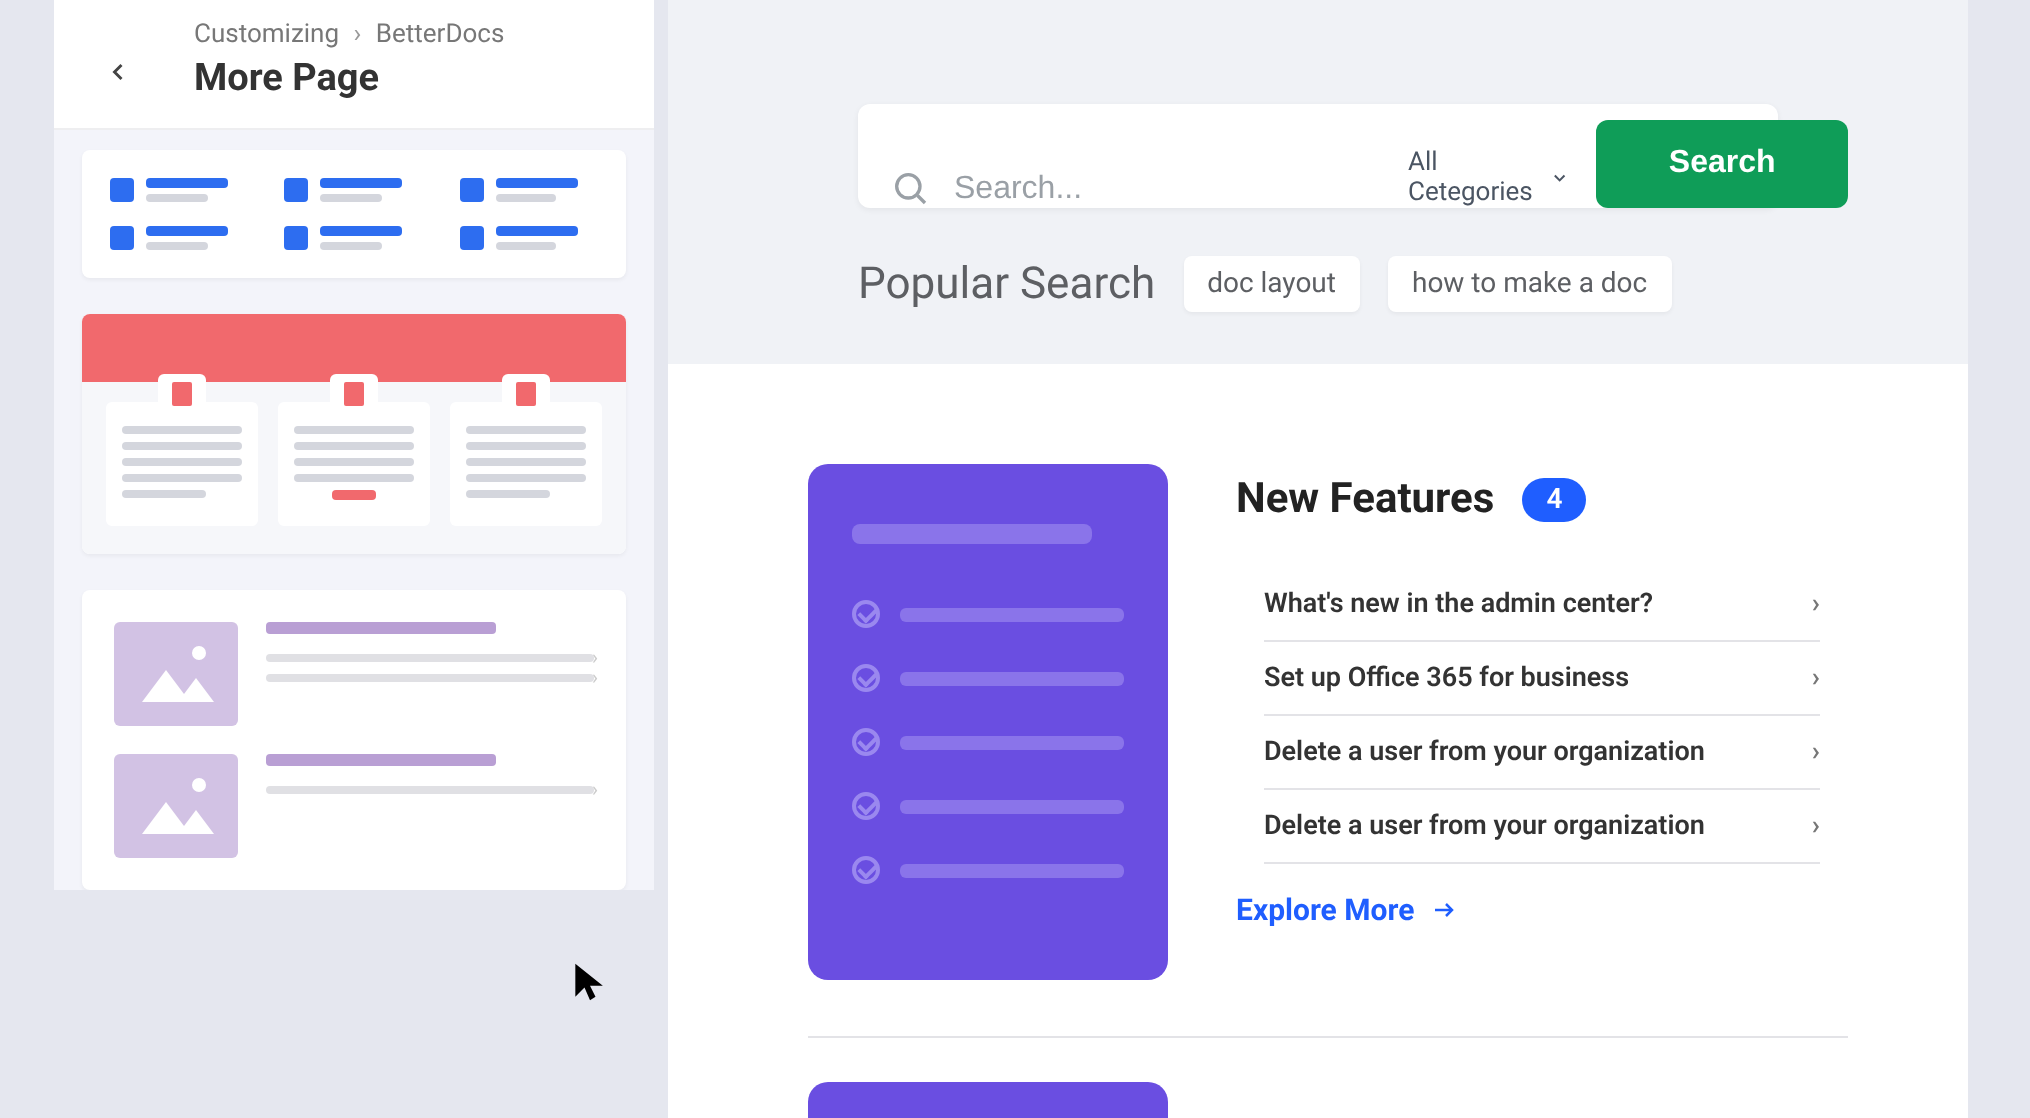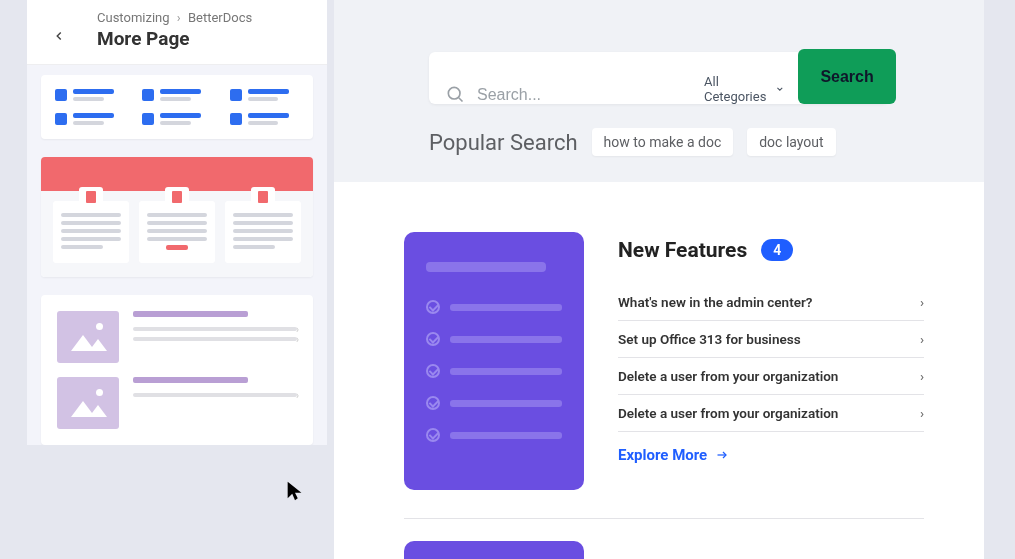--- a/index.html
+++ b/index.html
@@ -125,22 +125,22 @@
     box-shadow: 0 1px 3px rgba(0,0,0,0.06);
   }
   .search-icon { color:#9aa0a6; margin-right:12px; display:flex; }
   .search-input {
     flex:1; border:none; outline:none; font-size:16px; color:#333;
   }
   .search-input::placeholder { color:#9aa0a6; }
   .divider-v { width:1px; height:26px; background:#ddd; margin:0 10px; }
   .cat-dd { color:#4b5563; font-size:13px; display:flex; align-items:center; gap:6px; cursor:pointer; padding-right:6px;}
   .search-btn {
-    background:#0f9d58; color:#0f172a; border:none; border-radius:6px;
-    padding: 0 22px; height:55px; font-size:16px; font-weight:600; cursor:pointer; margin-left:8px;
+    background:#0f9d58; color:#ffffff; border:none; border-radius:6px;
+    padding: 0 36px; height:44px; font-size:16px; font-weight:600; cursor:pointer; margin-left:8px;
   }
   .popular-row {
     width:460px; margin: 24px auto 0; display:flex; align-items:center; gap:14px;
   }
   .popular-label { color:#5d5f63; font-size:22px; }
   .pop-pill {
     background:#fff; border-radius:4px; padding:6px 12px; font-size:14px; color:#5d5f63; cursor:pointer;
     box-shadow: 0 1px 2px rgba(0,0,0,0.05);
   }
   .content-panel {
@@ -177,21 +177,21 @@
   .doc-link .chev { color:#777; }
   .explore {
     margin-top:14px; color:#1f5eff; font-weight:700; font-size:15px;
     display:flex; align-items:center; gap:6px; cursor:pointer;
   }
   .hr-line { border:none; border-top:1px solid #e3e3e7; margin-top:28px; }
   .next-card {
     margin-top:22px; width:180px; height:40px; background:#6a4ee1; border-radius:10px 10px 0 0;
   }
   .doc-list {
-    margin:0; padding:0;
+    margin:14px; padding:0;
     list-style:none;
   }
 </style>
 </head>
 <body>
 
 <div class="sidebar">
   <div class="sidebar-header">
     <div class="back-btn">
       <svg width="14" height="14" viewBox="0 0 24 24" fill="none" stroke="currentColor" stroke-width="2.5">
@@ -347,22 +347,22 @@
       <span>All Cetegories</span>
       <svg width="12" height="12" viewBox="0 0 24 24" fill="none" stroke="currentColor" stroke-width="2.5">
           <polyline points="6 9 12 15 18 9"></polyline>
         </svg>
     </div>
     <button class="search-btn">Search</button>
   </div>
 
   <div class="popular-row">
     <span class="popular-label">Popular Search</span>
+    <span class="pop-pill">doc layout</span>
     <span class="pop-pill">how to make a doc</span>
-    <span class="pop-pill">doc layout</span>
   </div>
 
   <div class="content-panel">
     <div class="category-row">
       <div class="cat-card">
         <div class="cat-hdr"></div>
         <div class="cat-item">
             <div class="cat-check"></div>
             <div class="cat-line"></div>
           </div>
@@ -387,21 +387,21 @@
         <div class="cat-title-row">
           <span class="cat-title">New Features</span>
           <span class="cat-count">4</span>
         </div>
         <ul class="doc-list">
           <li class="doc-link">
               <span>What's new in the admin center?</span>
               <span class="chev">›</span>
             </li>
           <li class="doc-link">
-              <span>Set up Office 313 for business</span>
+              <span>Set up Office 365 for business</span>
               <span class="chev">›</span>
             </li>
           <li class="doc-link">
               <span>Delete a user from your organization</span>
               <span class="chev">›</span>
             </li>
           <li class="doc-link">
               <span>Delete a user from your organization</span>
               <span class="chev">›</span>
             </li>

